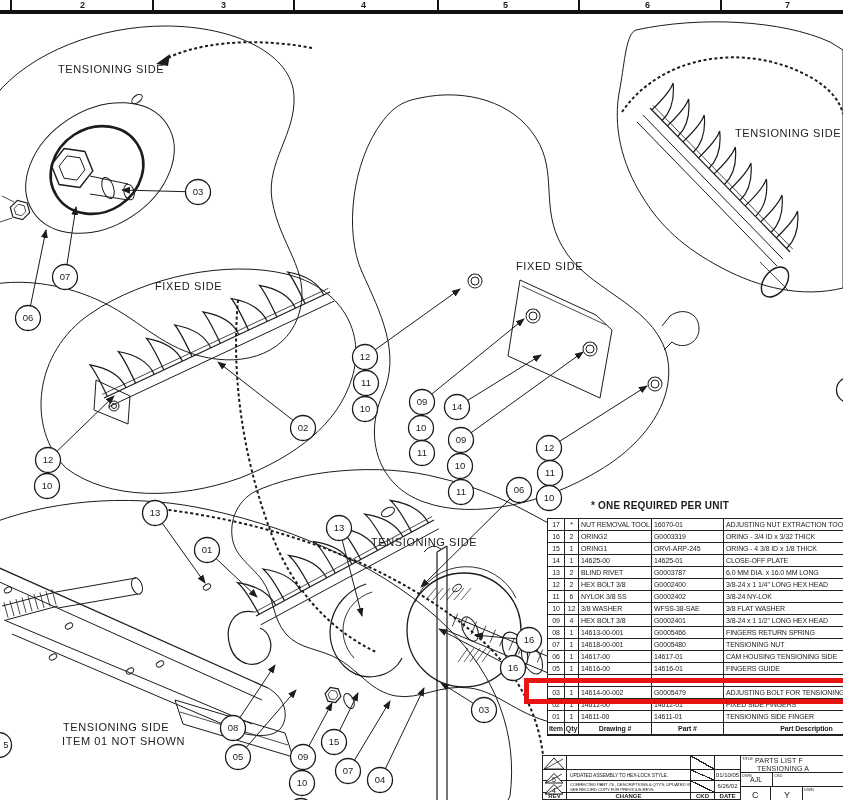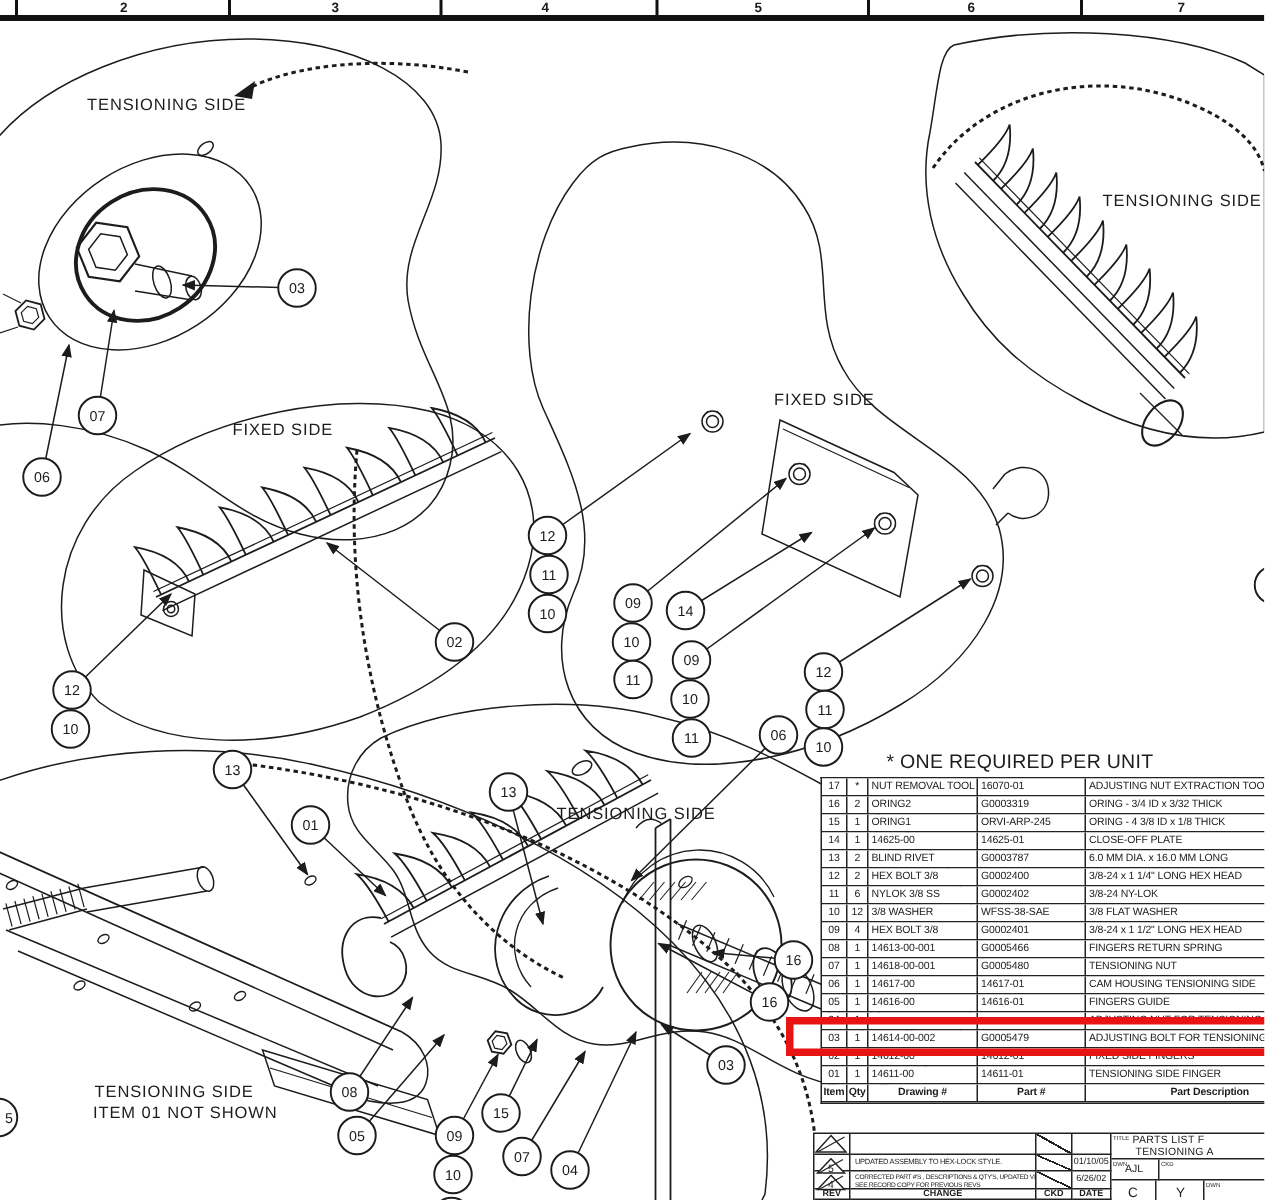--- a/index.html
+++ b/index.html
@@ -17,22 +17,22 @@
           border:1px solid #222;border-right:none;}
   .prow{display:flex;height:12px;box-sizing:border-box;border-bottom:1px solid #222;background:#fff;}
   .pcell{box-sizing:border-box;border-right:1px solid #222;font-size:7px;line-height:11px;
          white-space:nowrap;overflow:hidden;letter-spacing:-0.1px;}
   .c0{width:17px;text-align:center;}
   .c1{width:14px;text-align:center;}
   .c2{width:73px;padding-left:2px;}
   .c3{width:72px;padding-left:2px;}
   .c4{width:166px;padding-left:2px;}
   .phead .pcell{text-align:center;padding-left:0;font-weight:bold;}
-  #note{position:absolute;left:591px;top:500px;font-size:13px;letter-spacing:0.2px;z-index:2;
-        font-weight:normal;text-align:right;}
+  #note{position:absolute;left:591px;top:500px;font-size:10px;letter-spacing:0.2px;z-index:2;
+        font-weight:bold;text-align:right;}
   
   #hl{position:absolute;left:524px;top:678px;width:326px;height:26px;box-sizing:border-box;
       border:5px solid #e81414;z-index:4;}
   
   #tblock{position:absolute;left:542px;top:755px;width:310px;height:50px;z-index:3;background:#fff;
           border:1.5px solid #222;box-sizing:border-box;font-family:"Liberation Sans",sans-serif;}
   .tb{position:absolute;box-sizing:border-box;}
   .brd{border:1px solid #222;border-top:none;border-left:none;}
   .slash{background:linear-gradient(to top right,transparent 47%,#222 47%,#222 53%,transparent 53%);}
   .tinytxt{font-size:5px;line-height:6px;letter-spacing:-0.2px;white-space:nowrap;overflow:hidden;}

